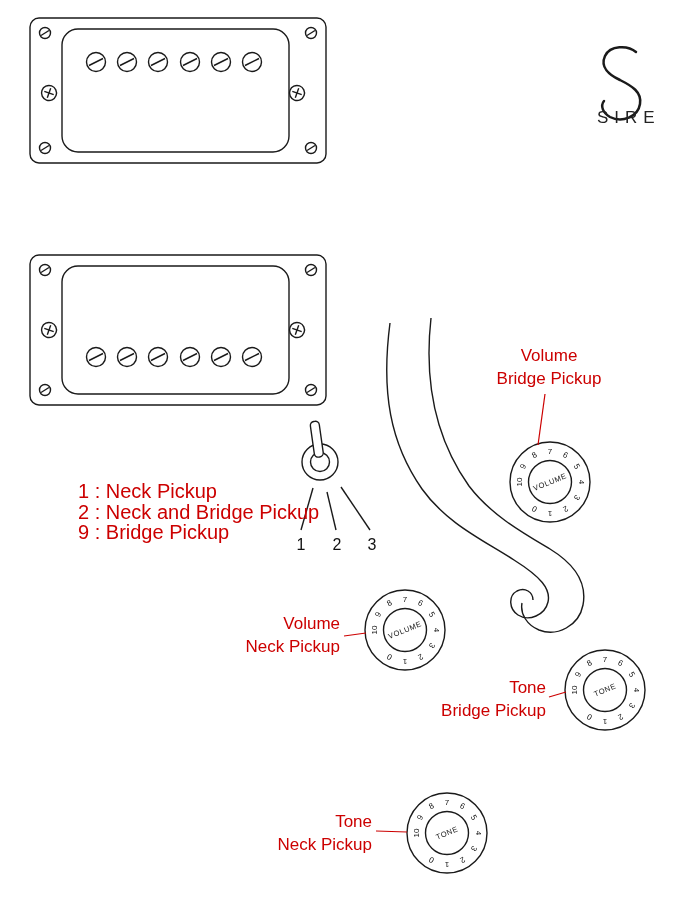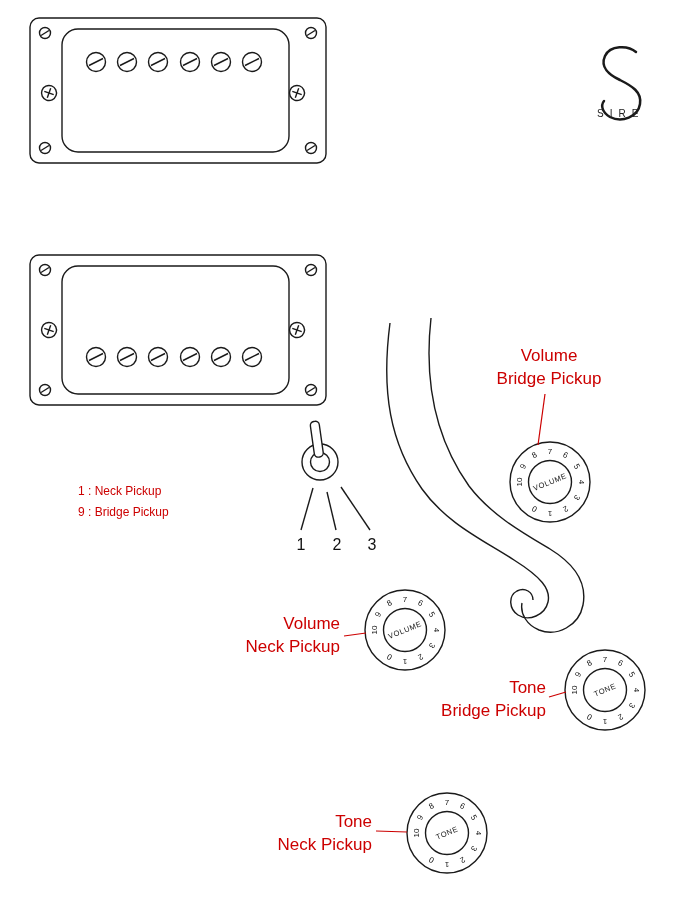--- a/index.html
+++ b/index.html
@@ -6,25 +6,25 @@
   .canvas{position:relative;width:675px;height:900px;background:#ffffff;overflow:hidden;
           font-family:"Liberation Sans",sans-serif;}
   svg{position:absolute;left:0;top:0;font-family:"Liberation Sans",sans-serif;}
   .ln{fill:none;stroke:#1a1a1a;stroke-width:1.4;}
   .lnw{fill:#ffffff;stroke:#1a1a1a;stroke-width:1.4;}
   .red-ln{fill:none;stroke:#cc0000;stroke-width:1.2;}
   .logo-s{fill:none;stroke:#1a1a1a;stroke-width:2.5;stroke-linecap:round;}
   .knob-num{font-size:8px;fill:#111;text-anchor:middle;dominant-baseline:central;}
   .knob-label{font-size:7.5px;letter-spacing:.6px;fill:#111;text-anchor:middle;dominant-baseline:central;}
   .switch-num{font-size:16px;fill:#111;text-anchor:middle;}
-  .legend{position:absolute;left:78px;top:481px;color:#cc0000;font-size:12px;line-height:20.5px;white-space:nowrap;}
+  .legend{position:absolute;left:78px;top:481px;color:#cc0000;font-size:20px;line-height:20.5px;white-space:nowrap;}
   .caption{position:absolute;color:#cc0000;font-size:17px;line-height:23px;}
   .caption.center{text-align:center;}
   .caption.right{text-align:right;}
-  .brand{position:absolute;left:597px;top:108px;font-size:10px;letter-spacing:6px;color:#222;}
+  .brand{position:absolute;left:597px;top:108px;font-size:17px;letter-spacing:6px;color:#222;}
 </style>
 </head>
 <body>
 
 <div class="canvas">
 
   <svg width="675" height="900" viewBox="0 0 675 900">
 
     <g>
       <rect class="ln" x="30" y="18" width="296" height="145" rx="9"></rect>
@@ -195,20 +195,21 @@
       <line class="red-ln" x1="344" y1="636" x2="366" y2="633"></line>
       <line class="red-ln" x1="549" y1="697" x2="566" y2="692"></line>
       <line class="red-ln" x1="376" y1="831" x2="407" y2="832"></line>
     </g>
 
     <path class="logo-s" d="M636 52 C628 45 610 45 605 56 C600 67 609 75 620 80 C632 86 642 92 640 104 C638 117 622 123 610 117 C603 113 600 106 604 101"></path>
   </svg>
 
   <div class="legend">
     <div>1 : Neck Pickup</div>
+    <div>2 : Neck and Bridge Pickup</div>
     <div>9 : Bridge Pickup</div>
   </div>
 
   <div class="caption center" style="left:459px;top:344px;width:180px">
     <div>Volume</div>
     <div>Bridge Pickup</div>
   </div>
 
   <div class="caption right" style="left:180px;top:612px;width:160px">
     <div>Volume</div>

